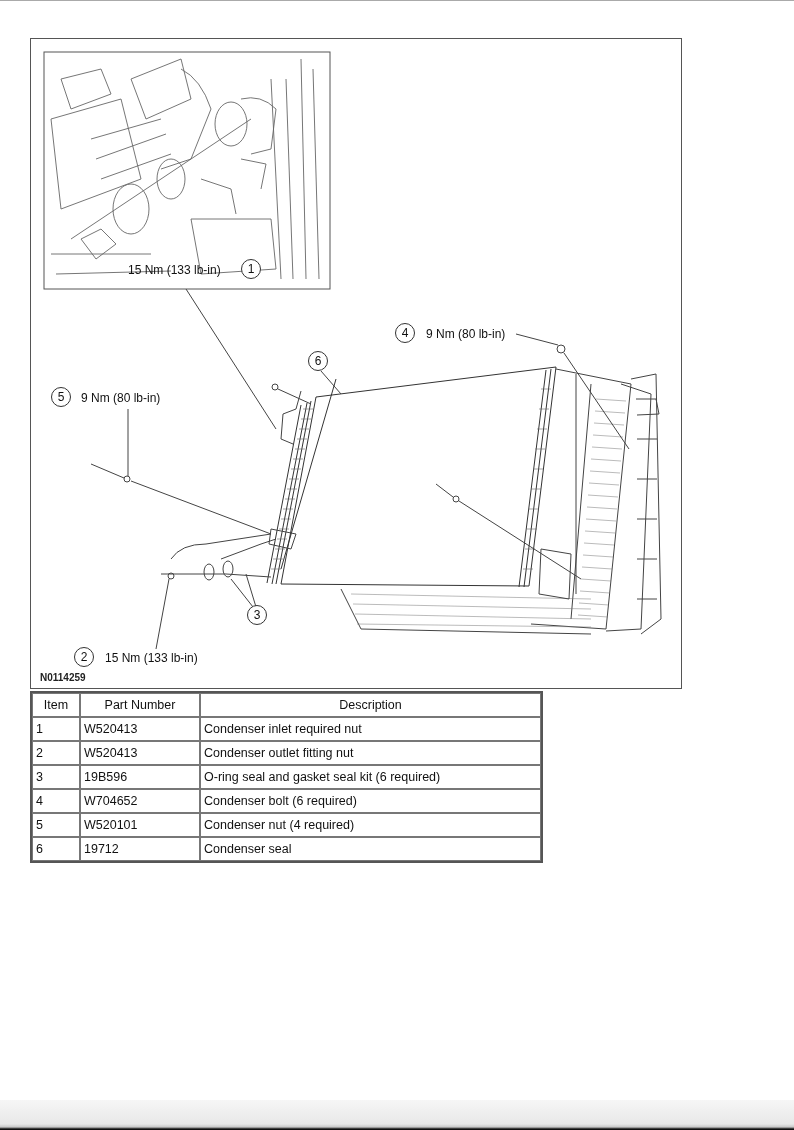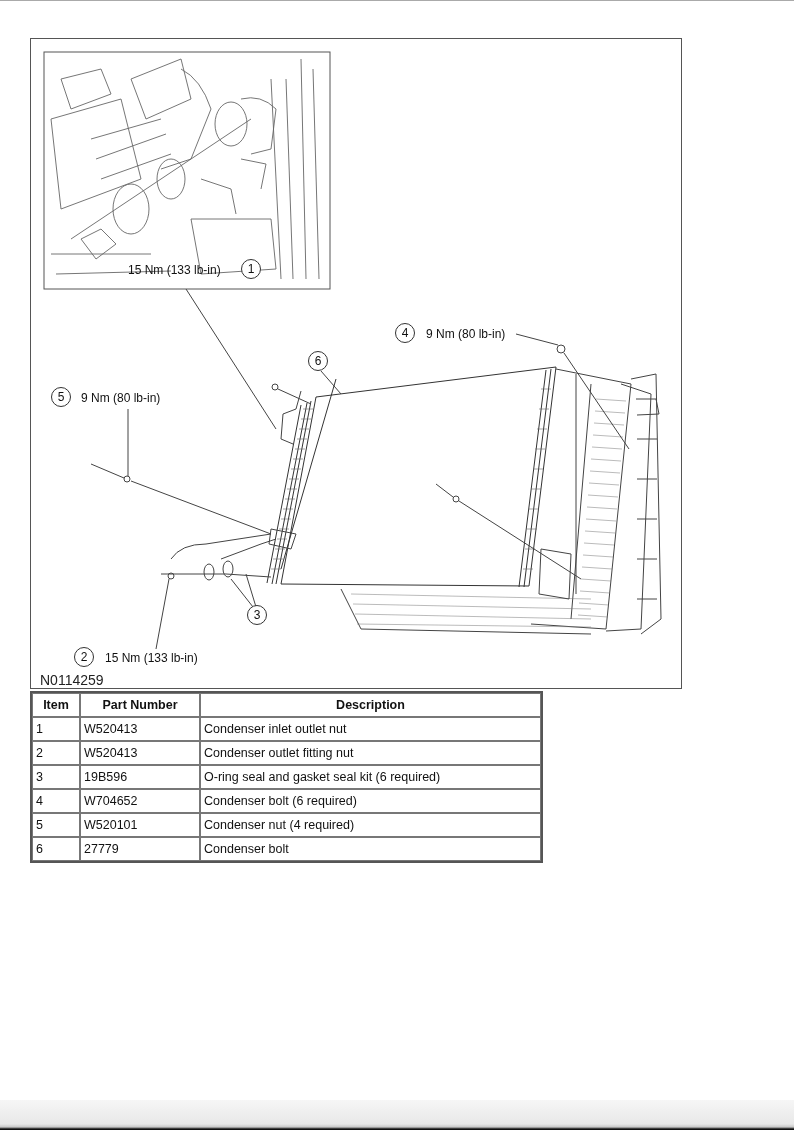--- a/index.html
+++ b/index.html
@@ -19,30 +19,30 @@
       border: 1px solid #555; box-sizing: border-box; background: #fff;
     }
     .figure-frame svg { position: absolute; left: 0; top: 0; }
     .lbl {
       position: absolute; font-size: 12px; line-height: 14px; color: #111; white-space: nowrap;
     }
     .callout {
       position: absolute; width: 18px; height: 18px; border: 1px solid #333; border-radius: 50%;
       font-size: 12px; line-height: 18px; text-align: center; background: #fff; color: #111;
     }
-    .fig-id { position: absolute; font-size: 14px; color: #222; }
+    .fig-id { position: absolute; font-size: 10px; color: #222; font-weight: bold; }
     table.parts {
       position: absolute; left: 30px; top: 691px; width: 513px;
       border-collapse: separate; border-spacing: 0;
       border: 2px solid #555; font-size: 12.5px;
     }
     table.parts th, table.parts td {
       border: 1px solid #777; height: 22px; padding: 0 3px; text-align: left;
     }
-    table.parts th { font-weight: bold; text-align: center; }
+    table.parts th { font-weight: normal; text-align: center; }
     .c-item { width: 40px; }
     .c-part { width: 112px; }
   </style>
 </head>
 <body>
 
 <div class="top-rule"></div>
 
 <div class="figure-frame">
   <svg width="652" height="651" viewBox="0 0 652 651" fill="none" stroke="#444" stroke-width="1">
@@ -149,21 +149,21 @@
     <tr>
       <th class="c-item">Item</th>
       <th class="c-part">Part Number</th>
       <th>Description</th>
     </tr>
   </thead>
   <tbody>
     <tr>
       <td>1</td>
       <td>W520413</td>
-      <td>Condenser inlet outlet nut</td>
+      <td>Condenser inlet required nut</td>
     </tr>
     <tr>
       <td>2</td>
       <td>W520413</td>
       <td>Condenser outlet fitting nut</td>
     </tr>
     <tr>
       <td>3</td>
       <td>19B596</td>
       <td>O-ring seal and gasket seal kit (6 required)</td>
@@ -173,19 +173,19 @@
       <td>W704652</td>
       <td>Condenser bolt (6 required)</td>
     </tr>
     <tr>
       <td>5</td>
       <td>W520101</td>
       <td>Condenser nut (4 required)</td>
     </tr>
     <tr>
       <td>6</td>
-      <td>27779</td>
-      <td>Condenser bolt</td>
+      <td>19712</td>
+      <td>Condenser seal</td>
     </tr>
   </tbody>
 </table>
 
 <div class="bottom-bar"></div>
 
 </body></html>

